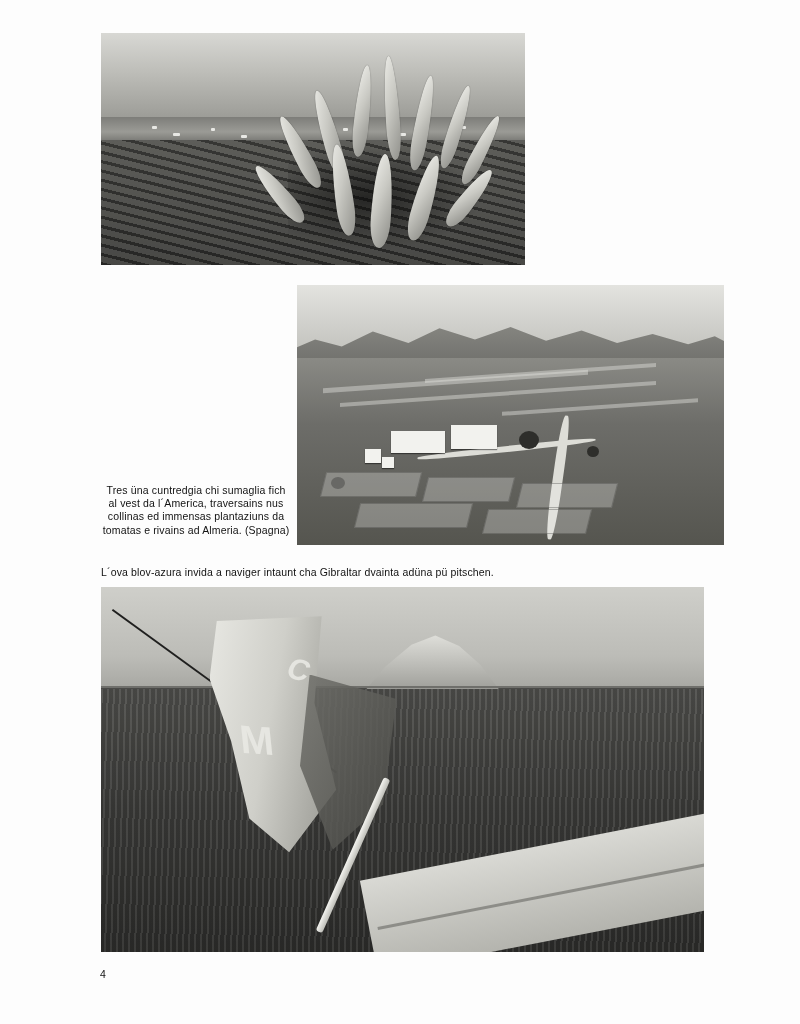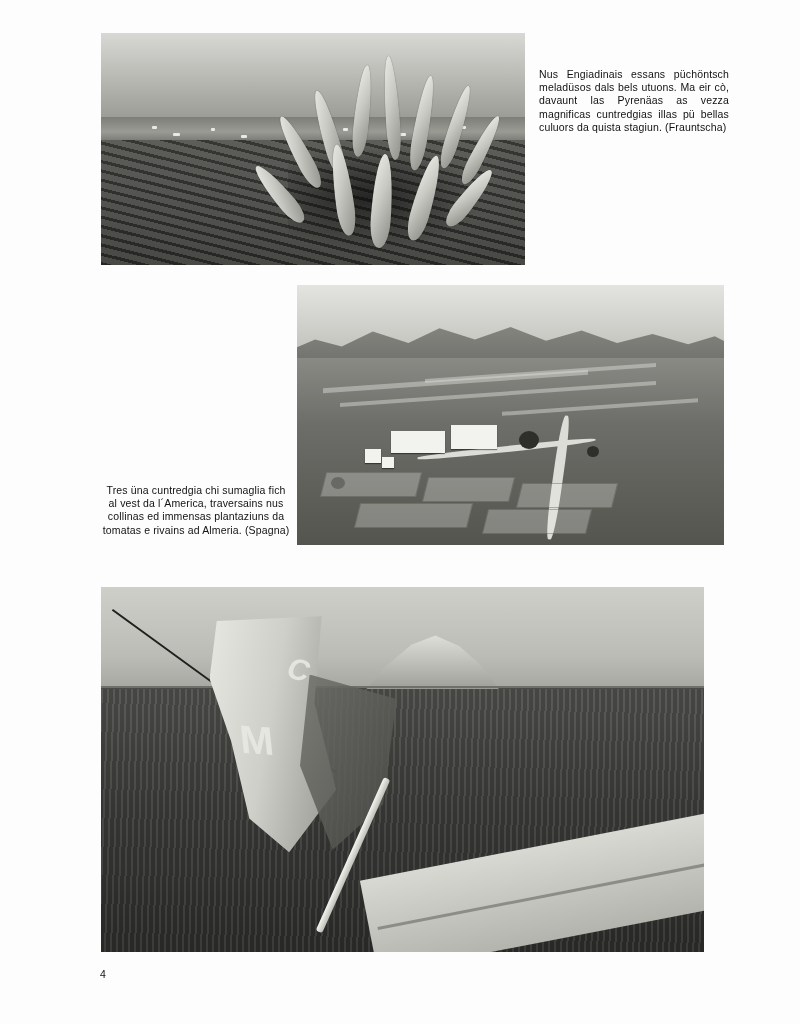--- a/index.html
+++ b/index.html
@@ -258,21 +258,20 @@
     <div class="leaf" style="left:88%;top:34%;width:14px;height:76px;transform:rotate(27deg);"></div>
     <div class="leaf" style="left:52%;top:24%;width:16px;height:88px;transform:rotate(-16deg);"></div>
     <div class="leaf" style="left:45%;top:34%;width:16px;height:80px;transform:rotate(-28deg);"></div>
     <div class="leaf" style="left:55%;top:48%;width:18px;height:92px;transform:rotate(-8deg);"></div>
     <div class="leaf" style="left:64%;top:52%;width:20px;height:94px;transform:rotate(4deg);"></div>
     <div class="leaf" style="left:74%;top:52%;width:19px;height:88px;transform:rotate(16deg);"></div>
     <div class="leaf" style="left:40%;top:54%;width:17px;height:72px;transform:rotate(-40deg);"></div>
     <div class="leaf" style="left:85%;top:56%;width:17px;height:70px;transform:rotate(38deg);"></div>
   </div>
 
-  <div class="cap1">Nus Engiadinais essans püchöntsch meladüsos dals bels utuons. Ma eir cò, davaunt las Pyrenäas as vezza magnificas cuntredgias illas pü bellas culuors da quista stagiun. (Frauntscha)</div>
 
   <div class="fig2">
     <div class="sky2"></div>
     <div class="range"></div>
     <div class="slope"></div>
 
     <div class="terrace" style="left:6%;top:36%;width:62%;height:5px;"></div>
     <div class="terrace" style="left:10%;top:41%;width:74%;height:4px;"></div>
     <div class="terrace" style="left:30%;top:33%;width:54%;height:4px;"></div>
     <div class="terrace" style="left:48%;top:46%;width:46%;height:4px;"></div>
@@ -291,20 +290,21 @@
 
     <div class="plot" style="left:6%;top:72%;width:22%;height:9%;"></div>
     <div class="plot" style="left:30%;top:74%;width:20%;height:9%;"></div>
     <div class="plot" style="left:52%;top:76%;width:22%;height:9%;"></div>
     <div class="plot" style="left:14%;top:84%;width:26%;height:9%;"></div>
     <div class="plot" style="left:44%;top:86%;width:24%;height:9%;"></div>
   </div>
 
   <div class="cap2">Tres üna cuntredgia chi sumaglia fich al vest da l´America, traversains nus collinas ed immensas plantaziuns da tomatas e rivains ad Almeria. (Spagna)</div>
 
+  <div class="cap3">L´ova blov-azura invida a naviger intaunt cha Gibraltar dvainta adüna pü pitschen.</div>
 
   <div class="fig3">
     <div class="sky3"></div>
     <div class="rock"></div>
     <div class="horizon"></div>
     <div class="sea"></div>
     <div class="deck"></div>
     <div class="deckline"></div>
     <div class="rope"></div>
     <div class="flag"></div>

